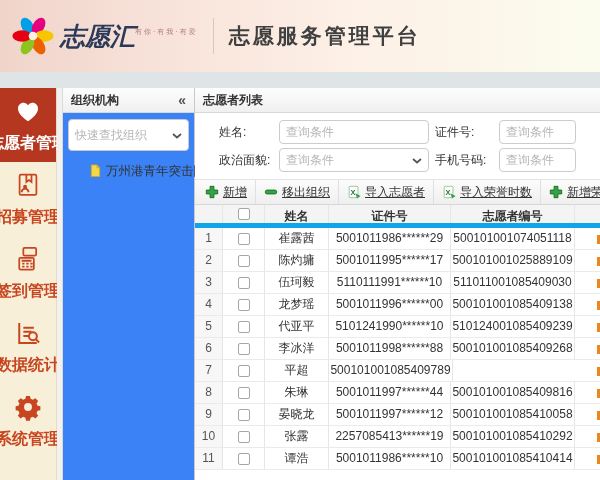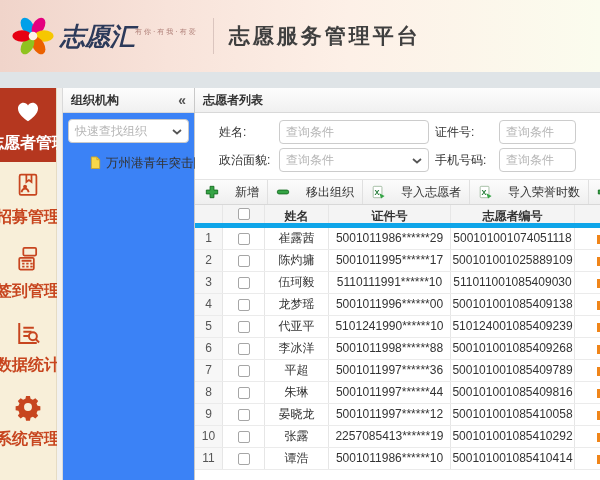--- a/index.html
+++ b/index.html
@@ -31,21 +31,21 @@
 
   .navgap { width:6px; background:#f2f1ef; border-right:1px solid #d9d9d9; flex-shrink:0; }
 
   .orgpanel { width:132px; background:#3b82f6; border-right:1px solid #c9c9c9;
     display:flex; flex-direction:column; flex-shrink:0; }
   .panel-header { height:25px; display:flex; align-items:center; justify-content:space-between;
     padding:0 8px; background:linear-gradient(#fdfdfd,#f0f0f0); border-bottom:1px solid #d8d8d8;
     font-size:12px; font-weight:bold; color:#333; flex-shrink:0; }
   .collapse { color:#555; font-size:14px; font-weight:bold; cursor:pointer; }
   .org-search { margin:6px 5px 4px; }
-  .fake-combo { height:24px; border:1px solid #c9c9c9; border-radius:4px; background:#fff;
+  .fake-combo { height:32px; border:1px solid #c9c9c9; border-radius:4px; background:#fff;
     display:flex; align-items:center; justify-content:space-between; padding:0 6px;
     color:#b5b5b5; font-size:12px; cursor:pointer; }
   .tree { padding:8px 2px 0 26px; }
   .tree-item { display:flex; align-items:center; gap:4px; font-size:12.5px; color:#333; cursor:pointer; white-space:nowrap; }
   .tree-item svg { width:13px; height:13px; flex-shrink:0; }
 
   .mainpanel { flex:1; min-width:0; background:#fff; display:flex; flex-direction:column; }
 
   
   .filters { padding:7px 24px; display:grid; grid-template-columns:54px 150px 58px 1fr;
@@ -55,22 +55,22 @@
     font-size:12px; color:#333; width:100%; background:#fff; outline:none; }
   .f-input::placeholder { color:#b5b5b5; }
   .fake-select { height:24px; border:1px solid #ccc; border-radius:4px; background:#fff;
     display:flex; align-items:center; justify-content:space-between; padding:0 6px;
     color:#b5b5b5; font-size:12px; cursor:pointer; }
 
   
   .toolbar { height:26px; background:linear-gradient(#fcfcfc,#efefef);
     border-top:1px solid #e4e4e4; border-bottom:1px solid #d8d8d8;
     display:flex; align-items:stretch; padding-left:2px; flex-shrink:0; }
-  .tb-btn { display:flex; align-items:center; gap:16px; font-size:12px; color:#333;
-    padding:0 8px; border-right:1px solid #e0e0e0; cursor:pointer; white-space:nowrap; }
+  .tb-btn { display:flex; align-items:center; gap:4px; font-size:12px; color:#333;
+    padding:0 8px; border-right:1px solid #e0e0e0; cursor:pointer; white-space:nowrap;text-decoration:underline; }
   .tb-icon svg { width:14px; height:14px; display:block; }
 
   
   .grid { flex:1; overflow:hidden; font-size:12px; color:#333; }
   .trow { display:flex; height:22px; line-height:21px; border-bottom:1px solid #ebebeb;
     position:relative; background:#fff; }
   .trow.thead { background:#f4f4f4; font-weight:bold; height:23px; line-height:22px;
     border-bottom:5px solid #0ea5e9; }
   .tcell { border-right:1px solid #e6e6e6; text-align:center; overflow:hidden;
     white-space:nowrap; flex-shrink:0; }
@@ -337,21 +337,20 @@
           <div class="tcell c-vno">500101001085409268</div>
           <div class="tcell c-op"></div>
           <span class="op-mark"></span>
         </div>
         <div class="trow">
           <div class="tcell c-num">7</div>
           <div class="tcell c-cb">
             <span class="cb"></span>
           </div>
           <div class="tcell c-name">平超</div>
-          <div class="tcell c-id">5001011997******36</div>
           <div class="tcell c-vno">500101001085409789</div>
           <div class="tcell c-op"></div>
           <span class="op-mark"></span>
         </div>
         <div class="trow">
           <div class="tcell c-num">8</div>
           <div class="tcell c-cb">
             <span class="cb"></span>
           </div>
           <div class="tcell c-name">朱琳</div>

